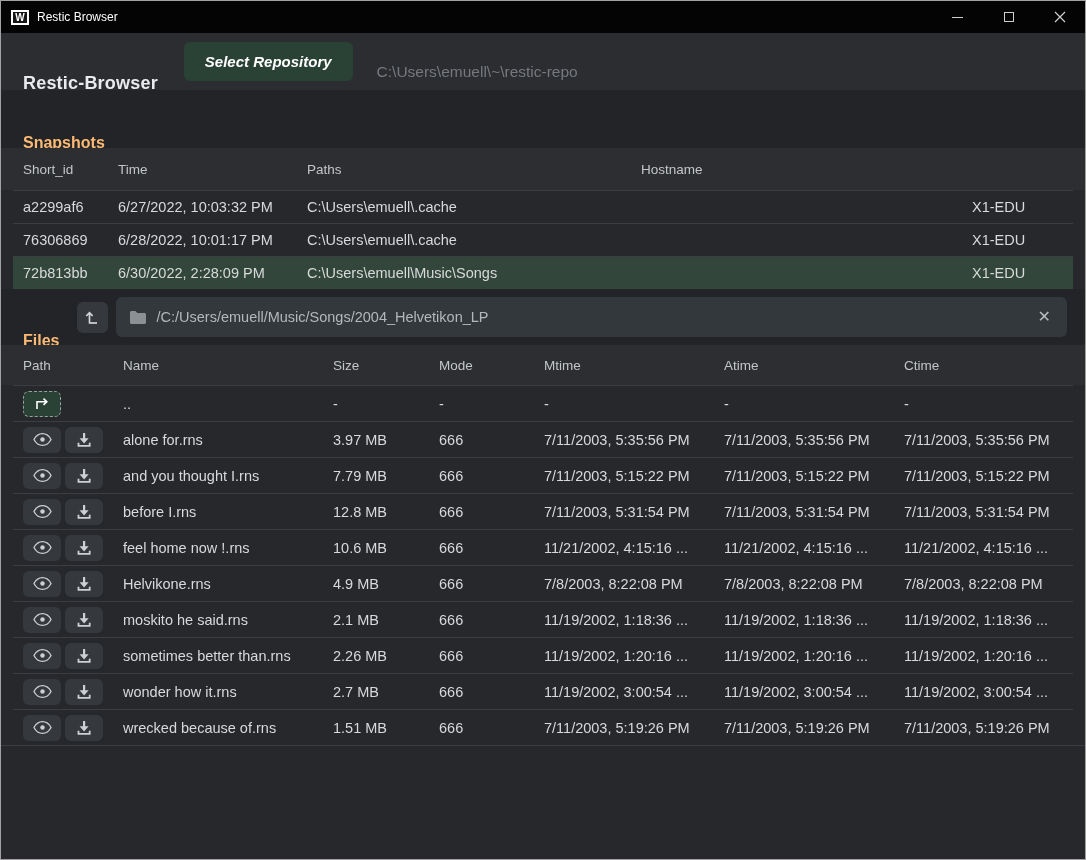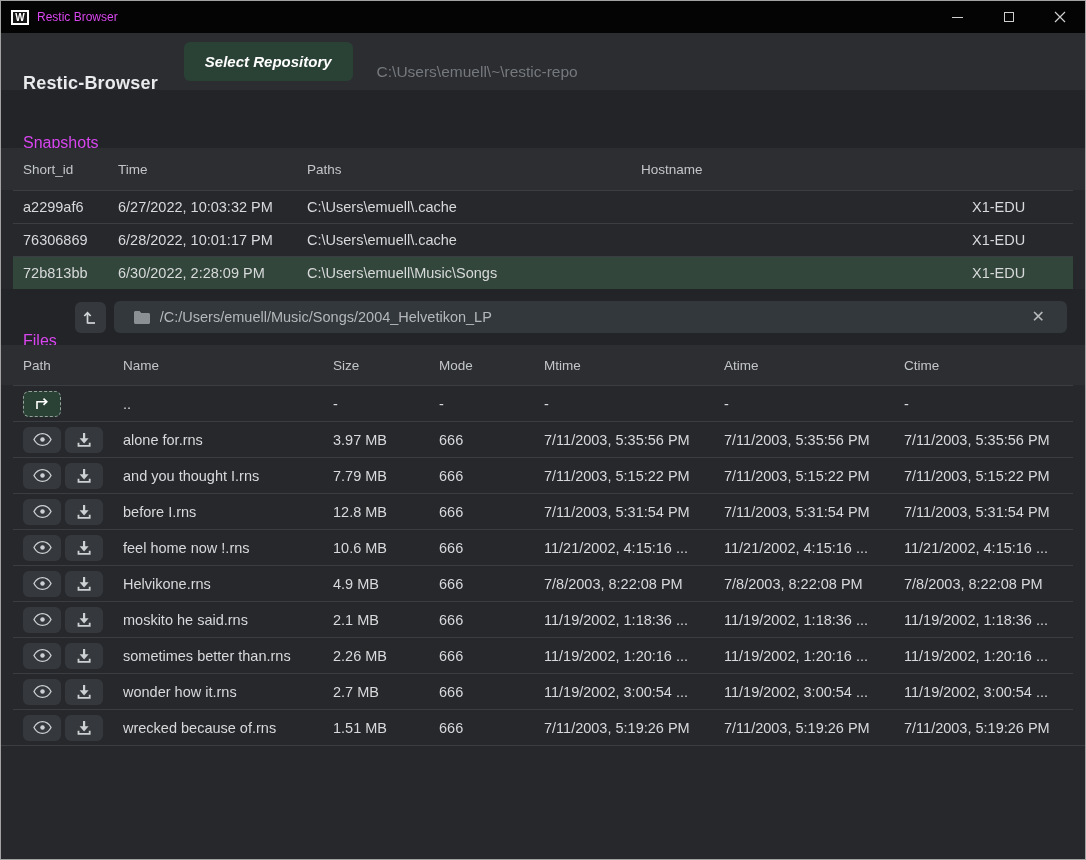--- a/index.html
+++ b/index.html
@@ -17,54 +17,54 @@
     --pathtext:#b4b8bb;
   }
   *{box-sizing:border-box;margin:0;padding:0;font-family:"Liberation Sans",sans-serif;}
   html,body{width:1086px;height:860px;overflow:hidden;background:#111;}
   .window{width:1086px;height:860px;border:1px solid #a2a2a2;background:var(--page);display:flex;flex-direction:column;}
 
   
   .titlebar{height:32px;background:#040404;display:flex;align-items:center;padding-left:10px;flex:0 0 auto;}
   .app-icon{width:18px;height:15px;background:#161616;border:2px solid #fff;color:#fff;font-weight:bold;
     font-size:10px;line-height:11px;display:flex;align-items:center;justify-content:center;margin-right:8px;}
-  .tb-title{color:#d946ef;font-size:12px;}
+  .tb-title{color:#ffffff;font-size:12px;}
   .win-controls{margin-left:auto;display:flex;height:100%;}
   .win-btn{width:51px;height:100%;display:flex;align-items:center;justify-content:center;background:transparent;border:none;cursor:default;}
   .min-glyph{width:11px;height:1px;background:#cfcfcf;display:block;}
   .max-glyph{width:10px;height:10px;border:1px solid #cfcfcf;display:block;}
 
   
   .headerbar{height:57px;background:var(--headerbar);display:flex;align-items:center;padding:0 22px;flex:0 0 auto;}
   .app-name{font-size:18px;font-weight:bold;color:#e9ebec;letter-spacing:.2px;margin-top:44px;}
   .select-repo{margin-left:26px;background:var(--green-btn);color:#fff;font-weight:bold;font-size:15px;
     border:none;border-radius:6px;padding:11px 21px;cursor:pointer;font-style:italic;}
   .repo-path{margin-left:24px;color:var(--dim);font-size:15.5px;margin-top:20px;}
 
   
   .section-band{background:var(--band);display:flex;align-items:center;padding:0 22px;flex:0 0 auto;}
   .snapshots-band{height:58px;}
   .files-band{height:56px;padding-right:18px;}
-  .section-title{font-size:16px;font-weight:normal;color:#d946ef;margin-top:48px;}
+  .section-title{font-size:16px;font-weight:bold;color:#fdba74;margin-top:48px;}
 
   
   .snap-grid{display:grid;grid-template-columns:95px 189px 334px 331px 1fr;align-items:center;}
   .snap-thead{height:42px;background:var(--thead);padding:0 12px;flex:0 0 auto;}
   .th{color:var(--muted);font-size:13.5px;padding-left:10px;}
   .snap-body{padding:0 12px;flex:0 0 auto;}
   .snap-row{height:33px;border-top:1px solid var(--sep);cursor:pointer;}
   .snap-row.selected{background:var(--green-sel);}
   .td{color:var(--text);font-size:14.5px;padding-left:10px;white-space:nowrap;overflow:hidden;}
 
   
   .files-title{margin-right:18px;}
   .level-btn{width:31px;height:31px;background:var(--btn);border:none;border-radius:6px;
     display:flex;align-items:center;justify-content:center;cursor:pointer;flex:0 0 auto;}
-  .path-bar{flex:1;height:32px;margin-left:8px;background:#33383c;border-radius:6px;
-    display:flex;align-items:center;padding:0 20px;min-width:0;cursor:text;}
+  .path-bar{flex:1;height:40px;margin-left:8px;background:#33383c;border-radius:6px;
+    display:flex;align-items:center;padding:0 14px;min-width:0;cursor:text;}
   .path-text{color:var(--pathtext);font-size:14.5px;margin-left:10px;white-space:nowrap;overflow:hidden;}
   .clear-btn{margin-left:auto;background:none;border:none;color:#b9bcbe;font-size:16px;cursor:pointer;padding:0 2px;line-height:1;}
 
   
   .file-grid{display:grid;grid-template-columns:100px 210px 106px 105px 180px 180px 1fr;align-items:center;}
   .file-thead{height:40px;background:var(--thead);padding:0 12px;flex:0 0 auto;}
   .file-body{padding:0 12px;border-bottom:1px solid var(--sep);flex:0 0 auto;}
   .file-row{height:36px;border-top:1px solid var(--sep);}
   .btn-cell{display:flex;gap:4px;padding-left:10px;}
   .icon-btn{width:38px;height:26px;background:var(--btn);border:none;border-radius:6px;

